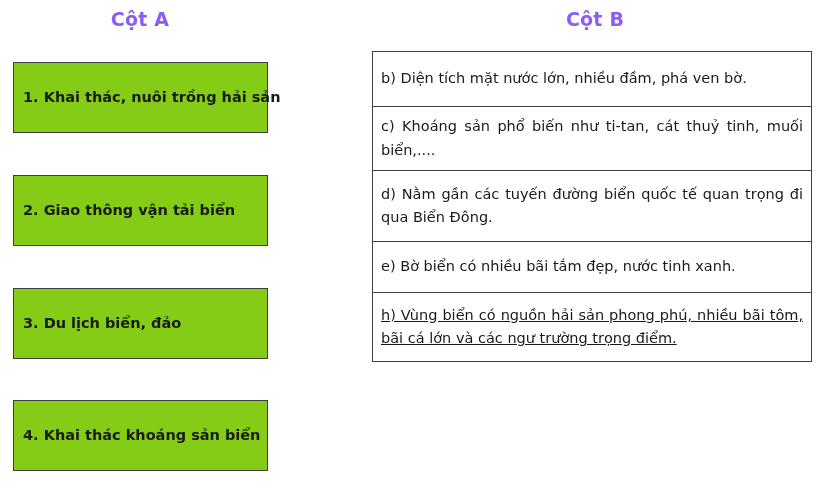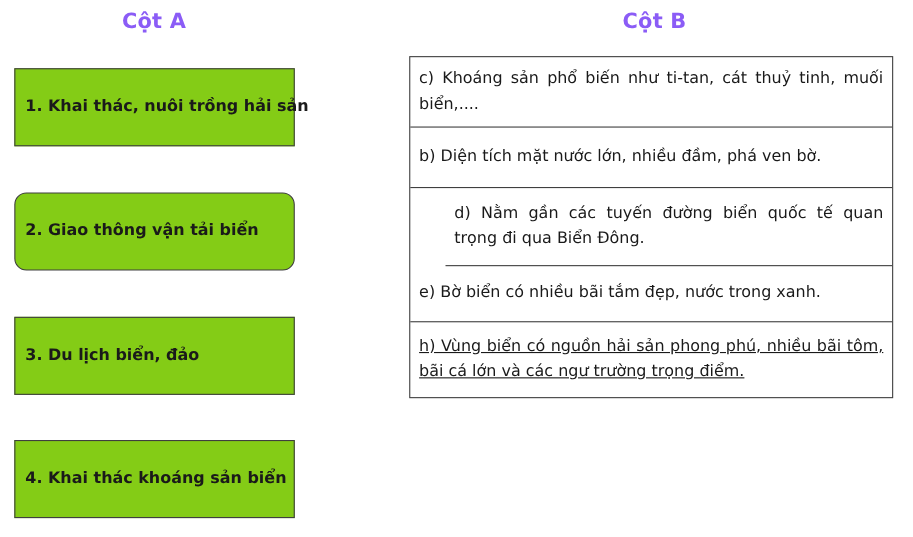--- a/index.html
+++ b/index.html
@@ -43,21 +43,21 @@
     padding: 0 9px;
     font-weight: bold;
   }
   .a-box .a-text {
     font-size: 14.5px;
     line-height: 1.35;
     color: #1a1a1a;
     white-space: nowrap;
   }
   #a-box-1 { top: 62px;  }
-  #a-box-2 { top: 175px; border-radius: 11px; }
+  #a-box-2 { top: 175px; }
   #a-box-3 { top: 288px; text-align: center; }
   #a-box-4 { top: 400px; }
 
   
   #b-table {
     position: absolute;
     left: 372px;
     top: 51px;
     width: 440px;
     box-sizing: border-box;
@@ -77,21 +77,21 @@
     line-height: 1.62;
     color: #1a1a1a;
     text-align: justify;
     text-align-last: left;
     width: 100%;
   }
   
   .b-row.h1 { height: 65px; }   
   .b-row.h2 { height: 55px; }   
   .b-row.h3 { height: 64px; }   
-  .b-row.h4 { height: 71px; margin-left: 32px; }
+  .b-row.h4 { height: 71px; }
   .b-row.h5 { height: 51px; }
   .b-row.h6 { height: 54px; }
   .b-row.h7 { height: 68px; }
 </style>
 </head>
 <body>
 
 <div id="heading-a" class="col-heading">Cột A</div>
 
 <div id="heading-b" class="col-heading">Cột B</div>
@@ -108,34 +108,34 @@
   <span class="a-text">3. Du lịch biển, đảo</span>
 </div>
 
 <div id="a-box-4" class="a-box">
   <span class="a-text">4. Khai thác khoáng sản biển</span>
 </div>
 
 <div id="b-table">
 
 
+  <div class="b-row h2">
+    <span class="b-text">b) Diện tích mặt nước lớn, nhiều đầm, phá ven bờ.</span>
+  </div>
+
   <div class="b-row h3">
     <span class="b-text">c) Khoáng sản phổ biến như ti-tan, cát thuỷ tinh, muối biển,....</span>
-  </div>
-
-  <div class="b-row h2">
-    <span class="b-text">b) Diện tích mặt nước lớn, nhiều đầm, phá ven bờ.</span>
   </div>
 
   <div class="b-row h4">
     <span class="b-text">d) Nằm gần các tuyến đường biển quốc tế quan trọng đi qua Biển Đông.</span>
   </div>
 
   <div class="b-row h5">
-    <span class="b-text">e) Bờ biển có nhiều bãi tắm đẹp, nước trong xanh.</span>
+    <span class="b-text">e) Bờ biển có nhiều bãi tắm đẹp, nước tinh xanh.</span>
   </div>
 
 
   <div class="b-row h7">
     <span class="b-text">h) Vùng biển có nguồn hải sản phong phú, nhiều bãi tôm, bãi cá lớn và các ngư trường trọng điểm.</span>
   </div>
 
 </div>
 
 </body></html>

